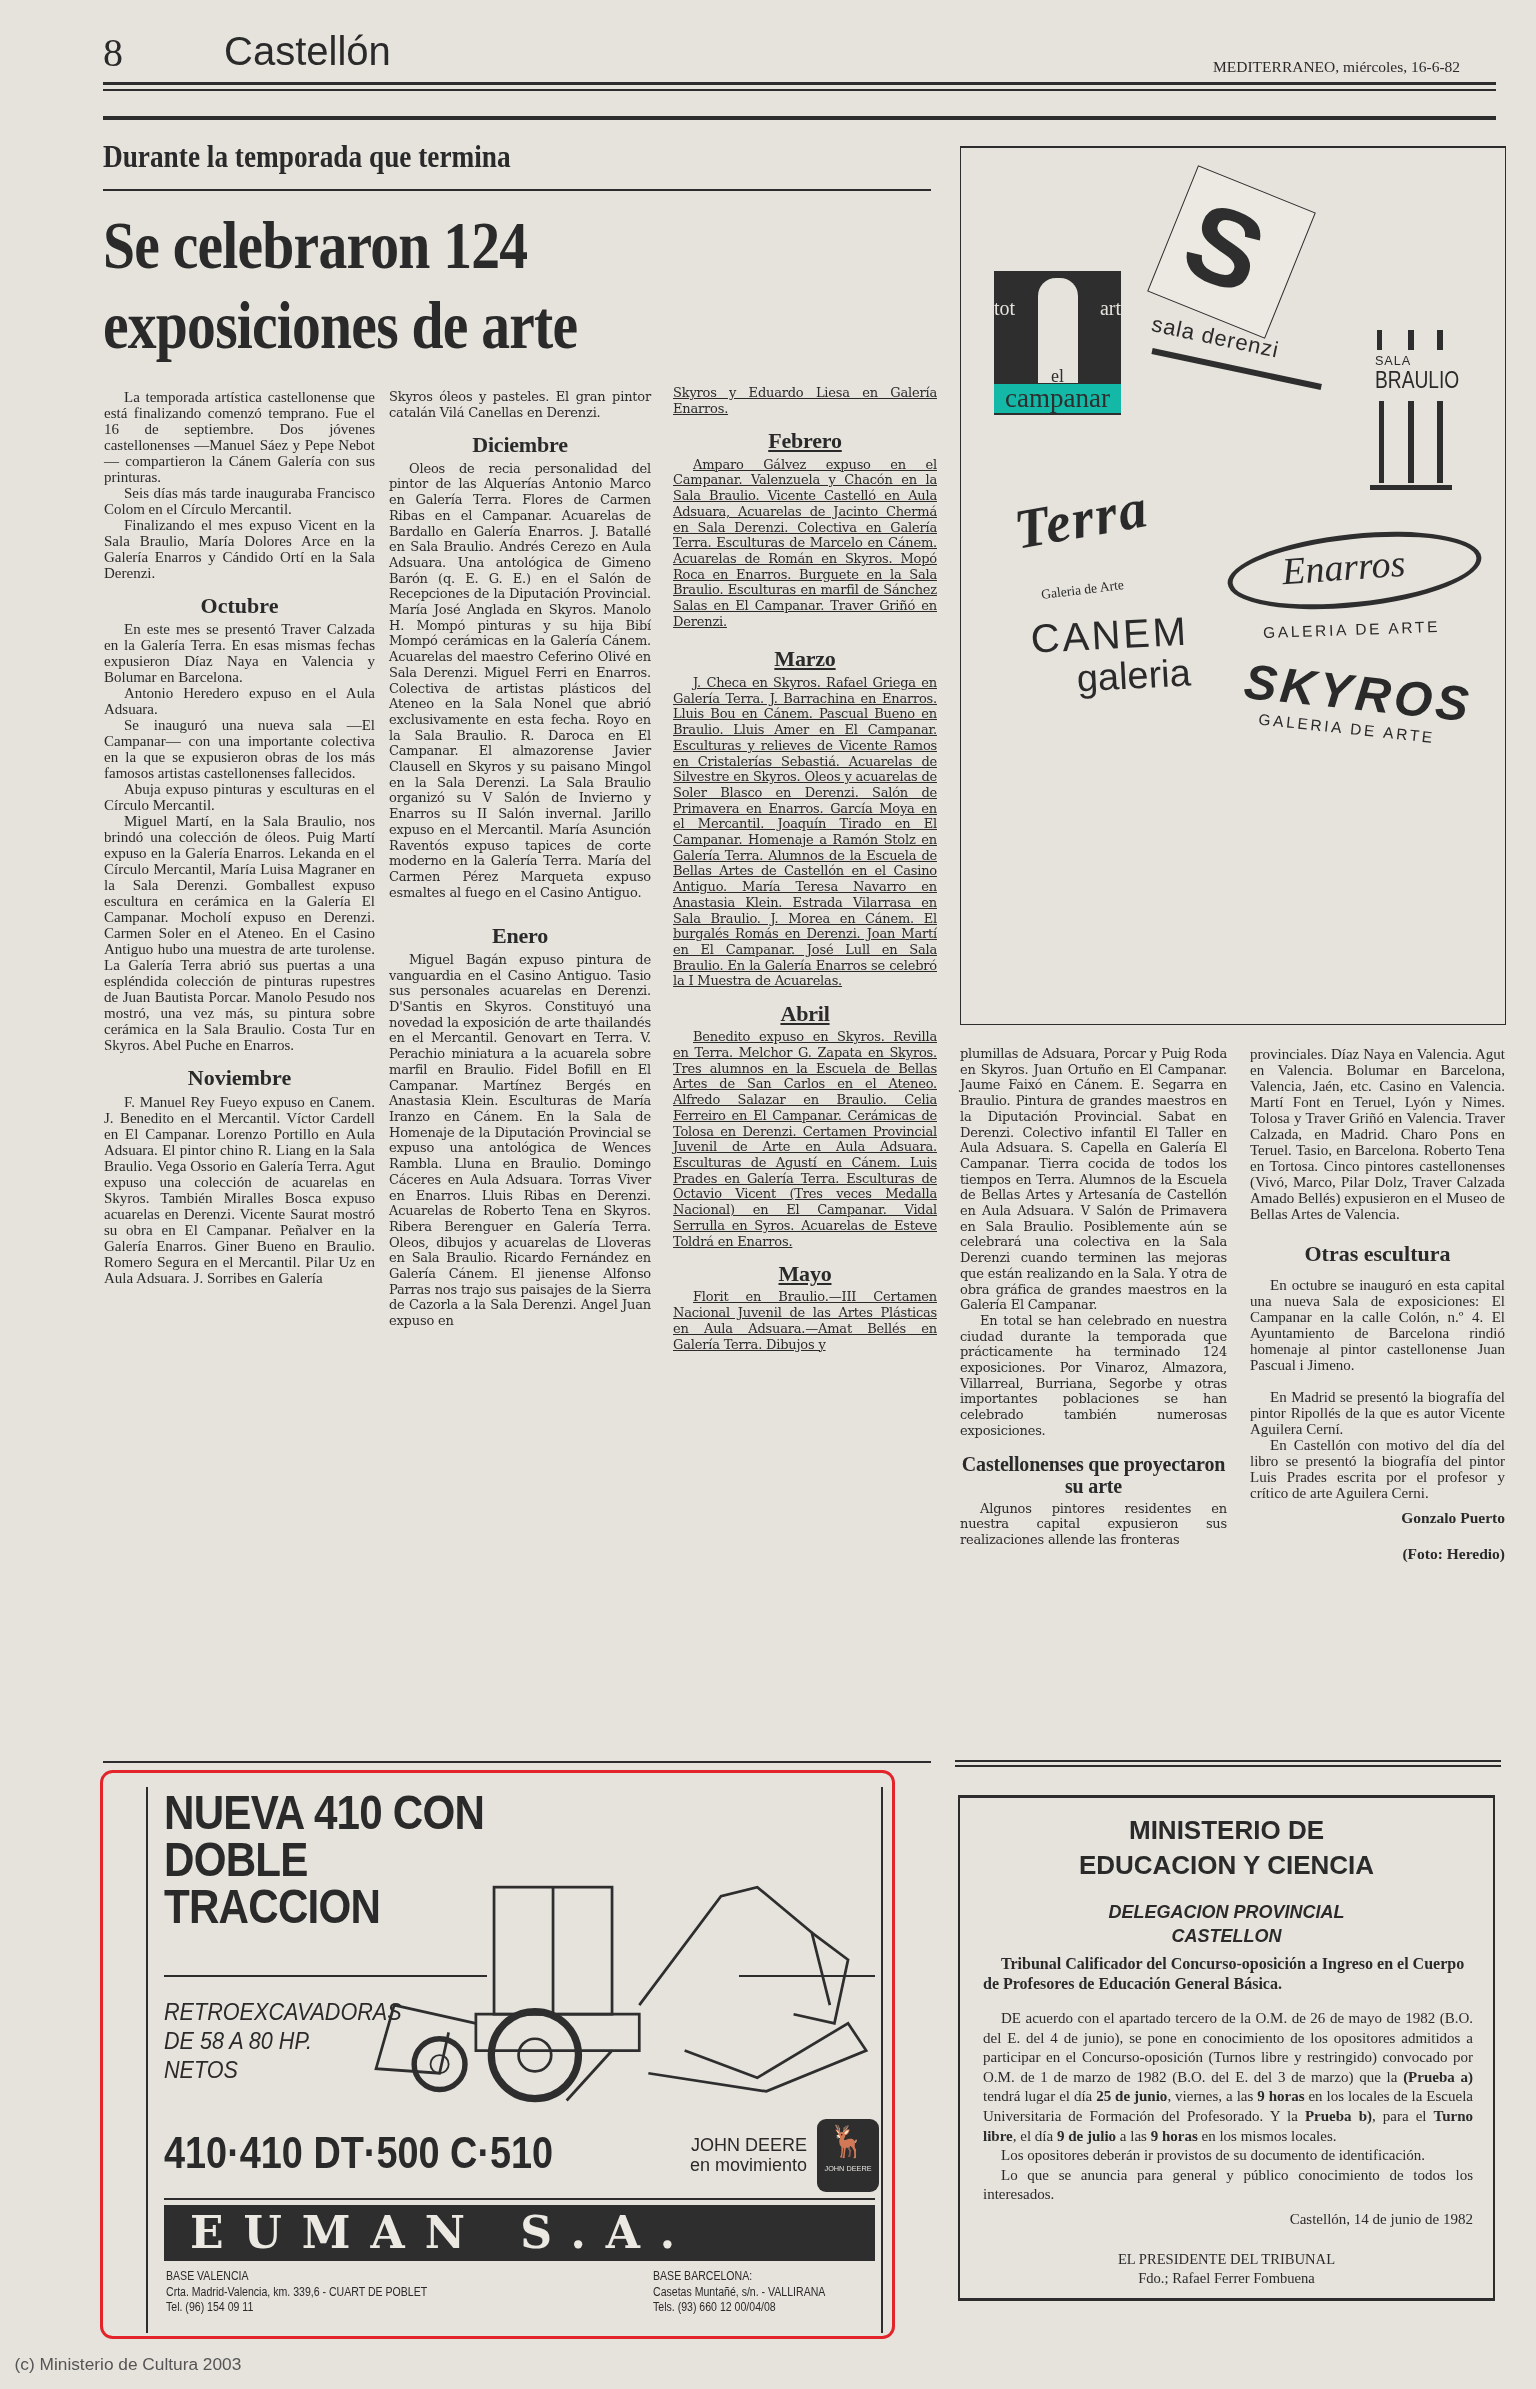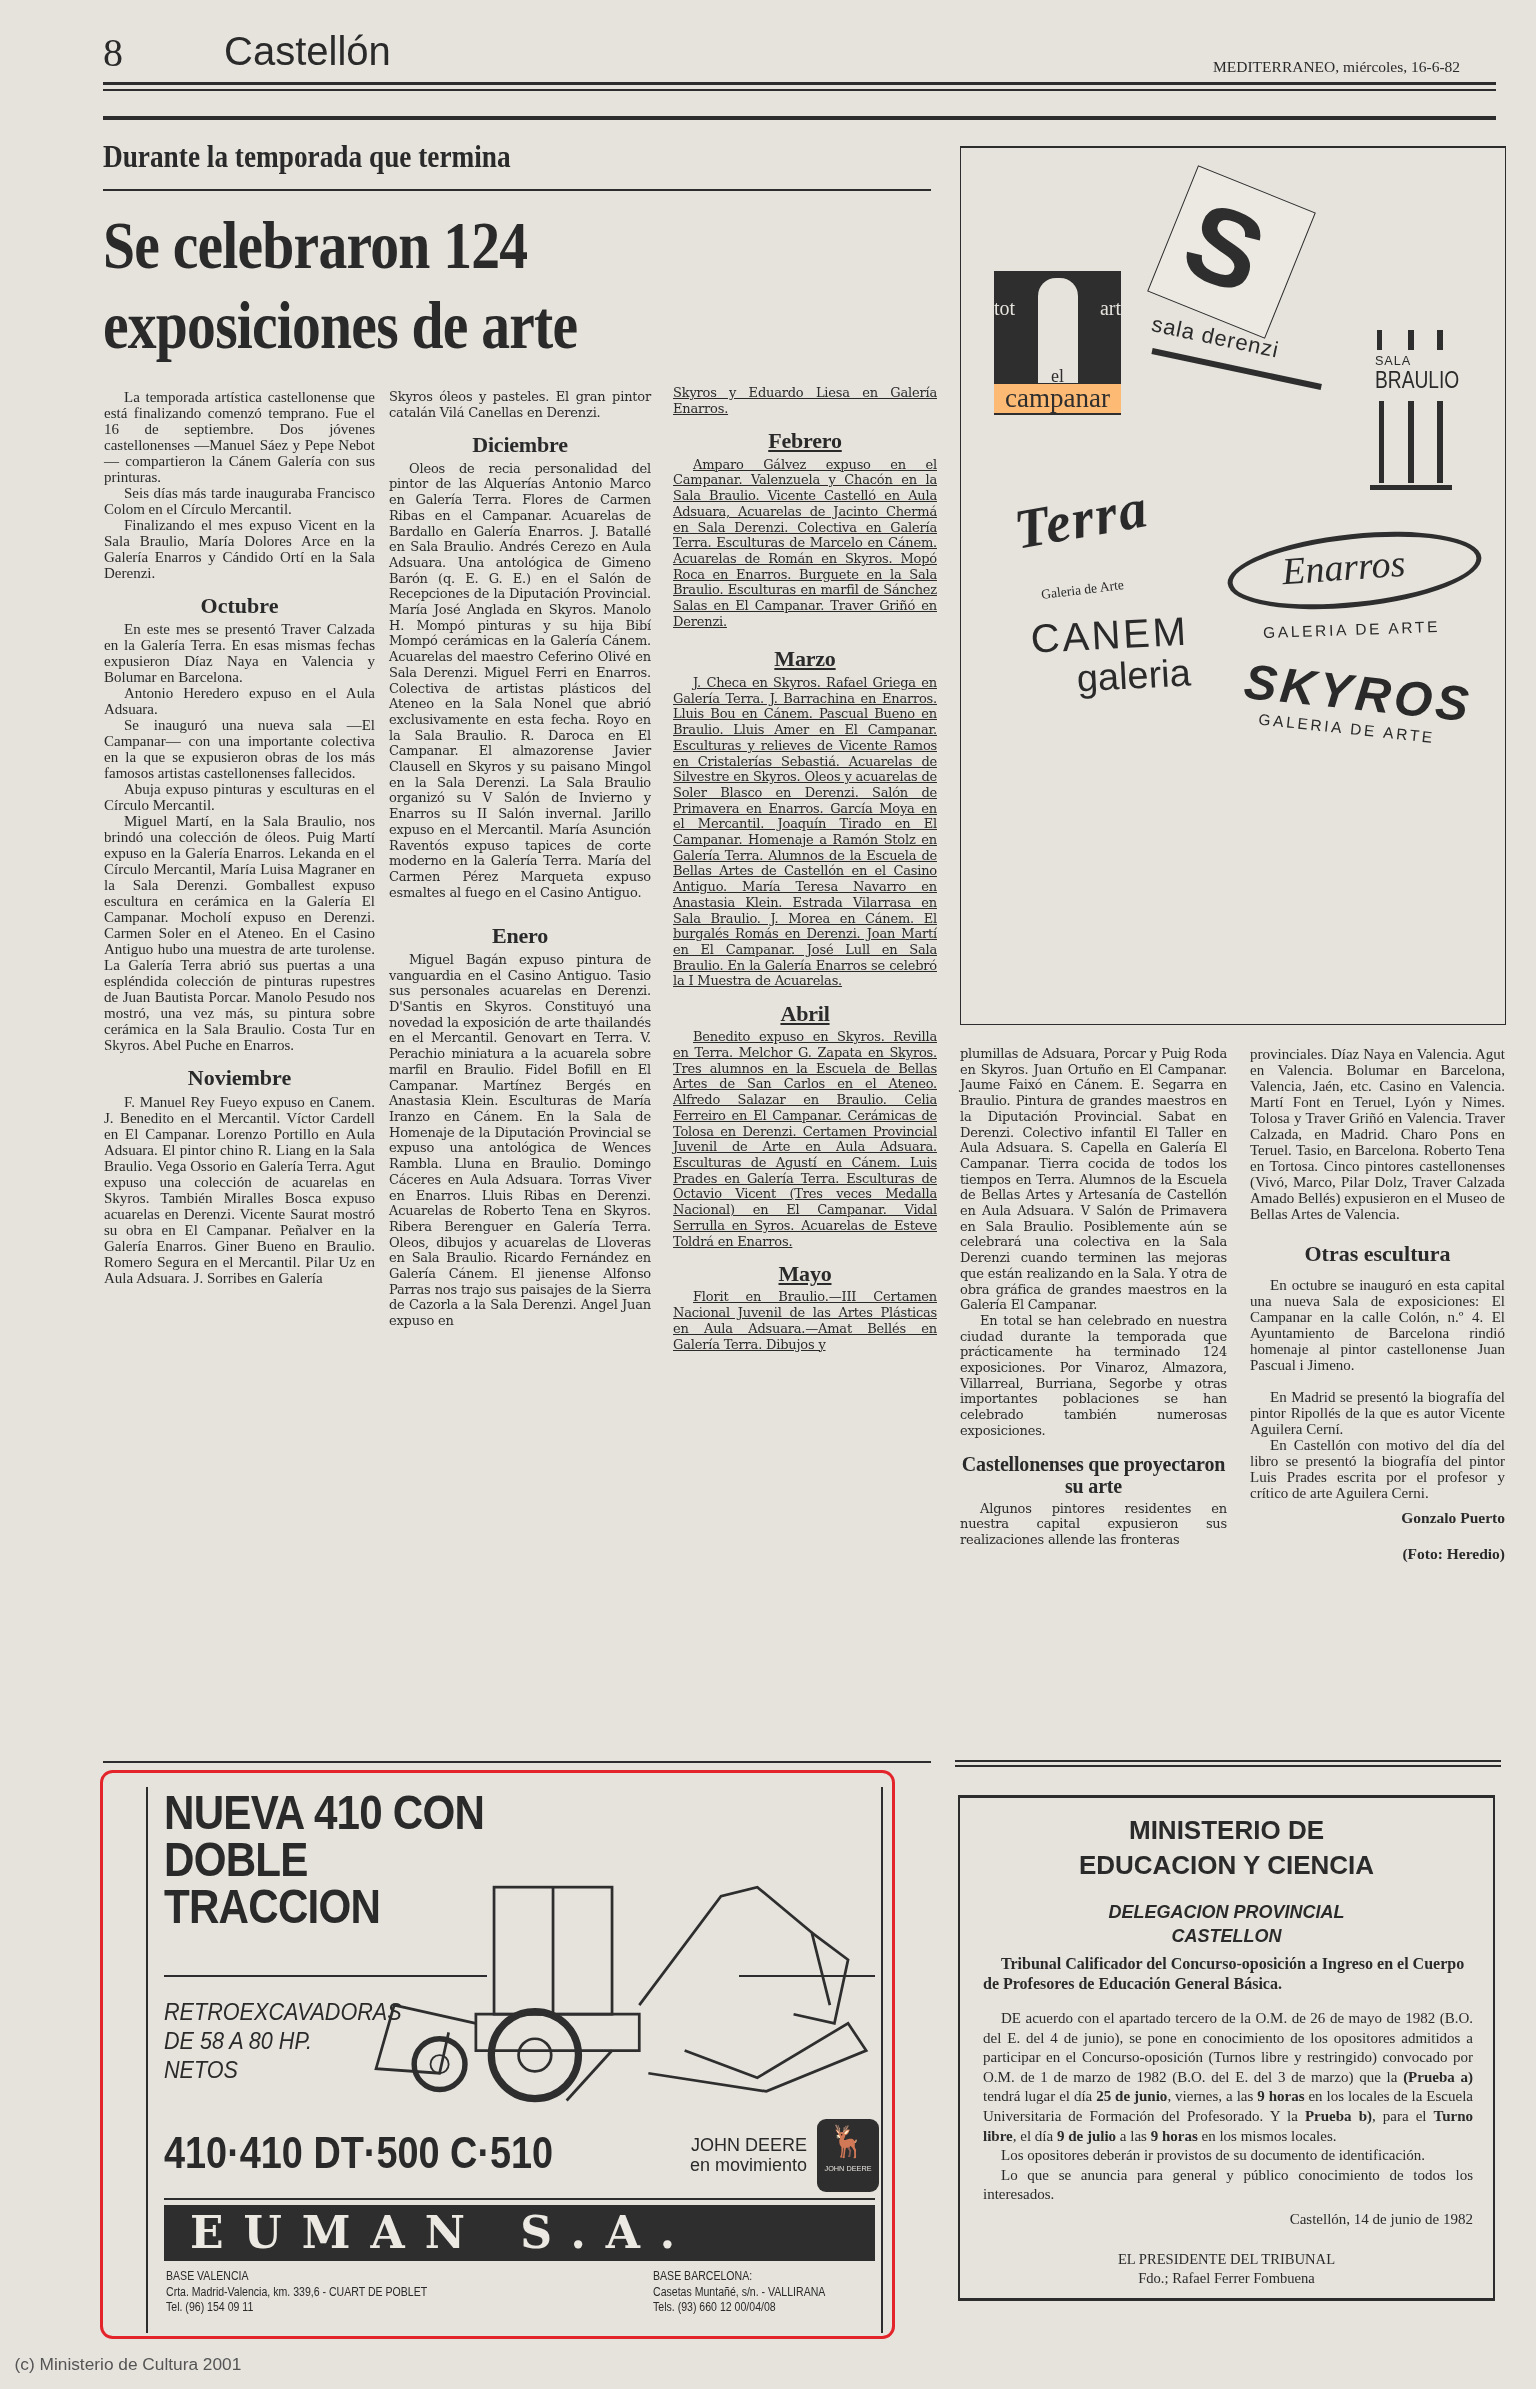--- a/index.html
+++ b/index.html
@@ -35,21 +35,21 @@
     .c4 h3.two { font-size: 20px; line-height: 22px; }
     .signature { text-align: right; font-family: "Liberation Serif", serif; font-weight: bold; font-size: 15.5px; line-height: 18px; margin-top: 7.3px; text-indent: 0 !important; }
 
     
     .logos { position: absolute; left: 960px; top: 146px; width: 546px; height: 879px; border: 1.8px solid #2d2d2d; border-top-width: 2.7px; }
     .logo { position: absolute; }
     .campanar { left: 33px; top: 123px; width: 127px; height: 144px; background: #2e2e2e; color: #e6e3dd; font-family: "Liberation Serif", serif; text-align: center; }
     .campanar .tower { position: absolute; left: 44px; top: 7.3px; width: 40px; height: 105px; background: #e6e3dd; border-radius: 18px 18px 0 0; }
     .campanar .totart { position: absolute; top: 25.5px; left: 0; right: 0; font-size: 20px; display: flex; justify-content: space-between; padding: 0 0; }
     .campanar .el { position: absolute; top: 95px; left: 0; right: 0; font-size: 18px; color: #2e2e2e; }
-    .campanar .name { position: absolute; top: 113px; left: 0; right: 0; font-size: 27px; line-height: 29px; background: #fdba74; color: #2e2e2e; }
+    .campanar .name { position: absolute; top: 113px; left: 0; right: 0; font-size: 27px; line-height: 29px; background: #14b8a6; color: #2e2e2e; }
     .derenzi { left: 189px; top: 27px; width: 182px; height: 182px; }
     .derenzi .card { position: absolute; left: 18px; top: 9px; width: 127px; height: 136px; border: 1.8px solid #2d2d2d; background: #ece9e3; transform: rotate(22deg); }
     .derenzi .card span { position: absolute; left: 18px; top: 1.8px; font-family: "Liberation Sans", sans-serif; font-weight: bold; font-size: 109px; line-height: 127px; color: #2e2e2e; }
     .derenzi .lbl { position: absolute; left: 1.8px; top: 136px; font-family: "Liberation Sans", sans-serif; font-size: 22px; transform: rotate(12deg); transform-origin: left; white-space: nowrap; letter-spacing: 0.9px; }
     .derenzi .bar { position: absolute; left: 1.8px; top: 173px; width: 173px; height: 6.4px; background: #2e2e2e; transform: rotate(12deg); transform-origin: left; }
     .braulio { left: 403px; top: 182px; width: 100px; height: 164px; font-family: "Liberation Sans", sans-serif; }
     .braulio .sala { position: absolute; left: 11px; top: 24px; font-size: 12.7px; letter-spacing: 0.9px; }
     .braulio .name { position: absolute; left: 11px; top: 36px; font-size: 24px; transform: scaleX(0.8); transform-origin: left; }
     .braulio .leg { position: absolute; width: 5.5px; background: #2e2e2e; }
     .braulio .foot { position: absolute; left: 5.5px; top: 155px; width: 82px; height: 4.5px; background: #2e2e2e; }
@@ -290,15 +290,15 @@
       <p>Los opositores deberán ir provistos de su documento de identificación.</p>
       <p>Lo que se anuncia para general y público conocimiento de todos los interesados.</p>
       <p class="min-date">Castellón, 14 de junio de 1982</p>
     </div>
     <div class="min-sign">
       <div>EL PRESIDENTE DEL TRIBUNAL</div>
       <div>Fdo.; Rafael Ferrer Fombuena</div>
     </div>
   </div>
 
-  <div class="copyright">(c) Ministerio de Cultura 2001</div>
+  <div class="copyright">(c) Ministerio de Cultura 2003</div>
 </div>
 
 
 </body></html>

